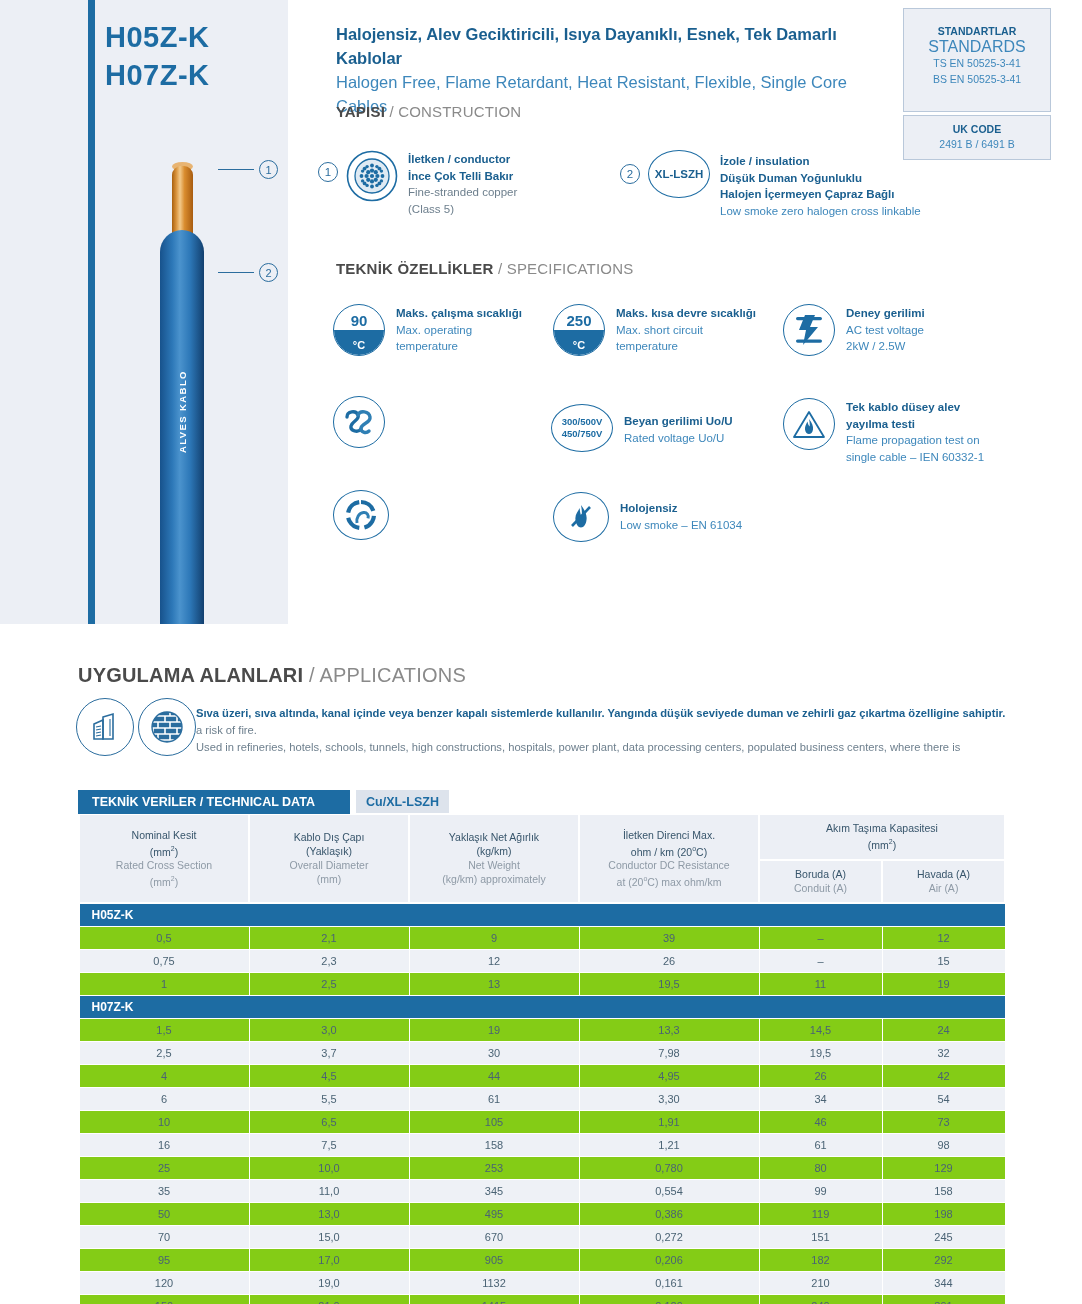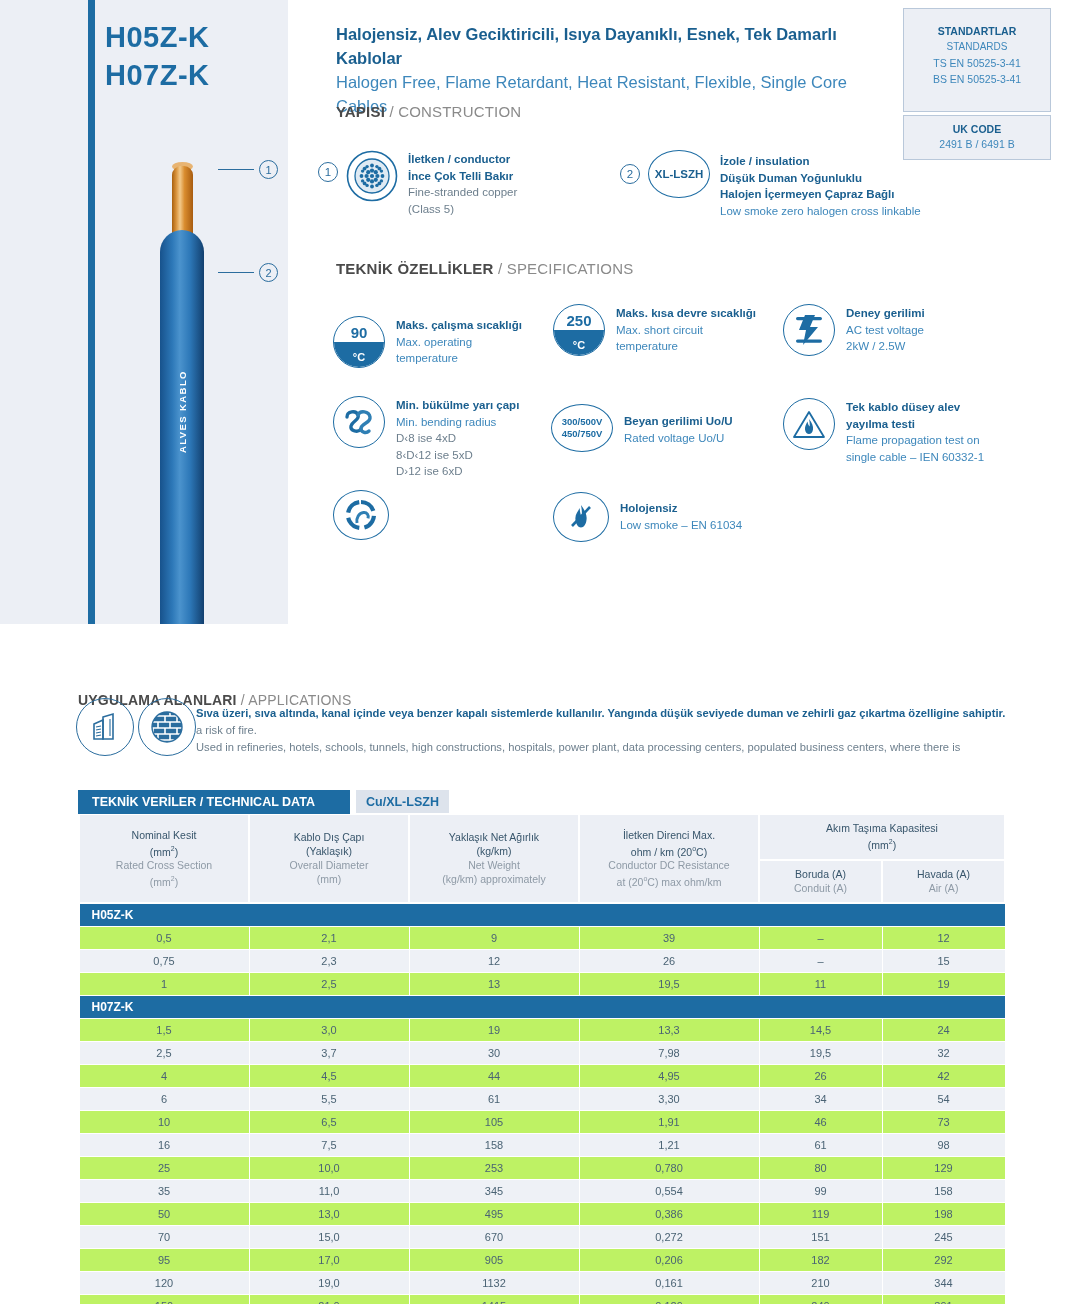--- a/index.html
+++ b/index.html
@@ -95,21 +95,21 @@
     left: 903px; top: 8px;
     width: 148px;
   }
   .std-main {
     border: 1px solid #b9c8da;
     background: #eceff5;
     padding: 14px 6px 24px;
     text-align: center;
   }
   .std-title { font-size: 10.5px; font-weight: bold; color: #1a5f8f; line-height: 16px; }
-  .std-sub { font-size: 10px; color: #3d87bb; line-height: 16px; }
+  .std-sub { font-size: 16px; color: #3d87bb; line-height: 16px; }
   .std-line { font-size: 10.5px; color: #3d87bb; line-height: 16px; }
   .std-uk {
     border: 1px solid #b9c8da;
     background: #eceff5;
     margin-top: 3px;
     padding: 6px 4px 7px;
     text-align: center;
   }
   .uk-title { font-size: 10.5px; font-weight: bold; color: #1a5f8f; line-height: 15px; }
   .uk-val { font-size: 10.5px; color: #3d87bb; line-height: 15px; }
@@ -177,21 +177,21 @@
     border: 1.6px solid #1d6ca3;
     display: flex; align-items: center; justify-content: center;
   }
   .ellipse-plain {
     width: 56px; height: 50px; border-radius: 50%;
     border: 1.6px solid #1d6ca3;
     display: flex; align-items: center; justify-content: center;
   }
 
   
-  .apps-h { position: absolute; left: 78px; top: 664px; font-size: 14px; margin-top: 28px; }
+  .apps-h { position: absolute; left: 78px; top: 664px; font-size: 20px; }
   .app-icons { position: absolute; left: 76px; top: 698px; display: flex; gap: 4px; }
   .app-ell {
     width: 58px; height: 58px; border-radius: 50%;
     border: 1.5px solid #2b6d9e;
     display: flex; align-items: center; justify-content: center;
   }
   .app-text { position: absolute; left: 196px; top: 705px; width: 822px; }
   .app-tr { font-size: 11.2px; font-weight: bold; color: #1a5f8f; line-height: 17px; }
   .app-en { font-size: 11.2px; color: #6d7f8d; line-height: 17px; }
 
@@ -227,21 +227,21 @@
     font-size: 12px; font-weight: bold;
     padding: 4px 12px; border: 1px solid #ffffff;
   }
   td.cell {
     text-align: center;
     font-size: 11px;
     color: #4a6374;
     padding: 5px 2px;
     border: 1px solid #ffffff;
   }
-  tr.odd td.cell { background: #bef264; }
+  tr.odd td.cell { background: #84cc16; }
   tr.even td.cell { background: #eef1f6; }
 </style>
 </head>
 <body>
 
 <div class="top-panel"></div>
 <div class="accent-bar"></div>
 
 <div class="code-block">
   <div class="code-line">H05Z-K</div>
@@ -339,21 +339,21 @@
     <div class="t-b">Düşük Duman Yoğunluklu</div>
     <div class="t-b">Halojen İçermeyen Çapraz Bağlı</div>
     <div class="t-n">Low smoke zero halogen cross linkable</div>
   </div>
 </div>
 
 <div class="sec-h" style="left:336px; top:260px;">
   <b>TEKNİK ÖZELLİKLER</b><span> / </span><span>SPECIFICATIONS</span>
 </div>
 
-<div class="spec" style="left:333px; top:304px;margin-top:12px;">
+<div class="spec" style="left:333px; top:304px;">
   <div class="sicon">
     <div class="circ-temp">
       <div class="ring">
           <div class="lower"></div>
         </div>
       <div class="topnum">90</div>
       <div class="botnum">°C</div>
     </div>
   </div>
   <div class="stext">
@@ -398,27 +398,20 @@
 </div>
 
 <div class="spec" style="left:333px; top:396px;">
   <div class="sicon">
     <div class="circ-plain">
       <svg width="36" height="32" viewBox="0 0 36 32">
         <path d="M6 11 C6 5, 15 4, 17 9 C19 14, 11 15, 10 20 C9 25, 17 27, 20 23" fill="none" stroke="#1d6ca3" stroke-width="3.4" stroke-linecap="round"></path>
         <path d="M17 9 C19 4, 28 5, 29 11 C30 17, 21 17, 20 22 C19.4 26, 25 28, 28 25" fill="none" stroke="#2f7fb4" stroke-width="3.4" stroke-linecap="round"></path>
       </svg>
     </div>
-  </div>
-  <div class="stext">
-    <div class="t-b">Min. bükülme yarı çapı</div>
-    <div class="t-n">Min. bending radius</div>
-    <div class="t-g">D‹8 ise 4xD</div>
-    <div class="t-g">8‹D‹12 ise 5xD</div>
-    <div class="t-g">D›12 ise 6xD</div>
   </div>
 </div>
 
 <div class="spec" style="left:551px; top:404px;">
   <div class="sicon">
     <div class="ellipse-v">
       <div>300/500V</div>
       <div>450/750V</div>
     </div>
   </div>

